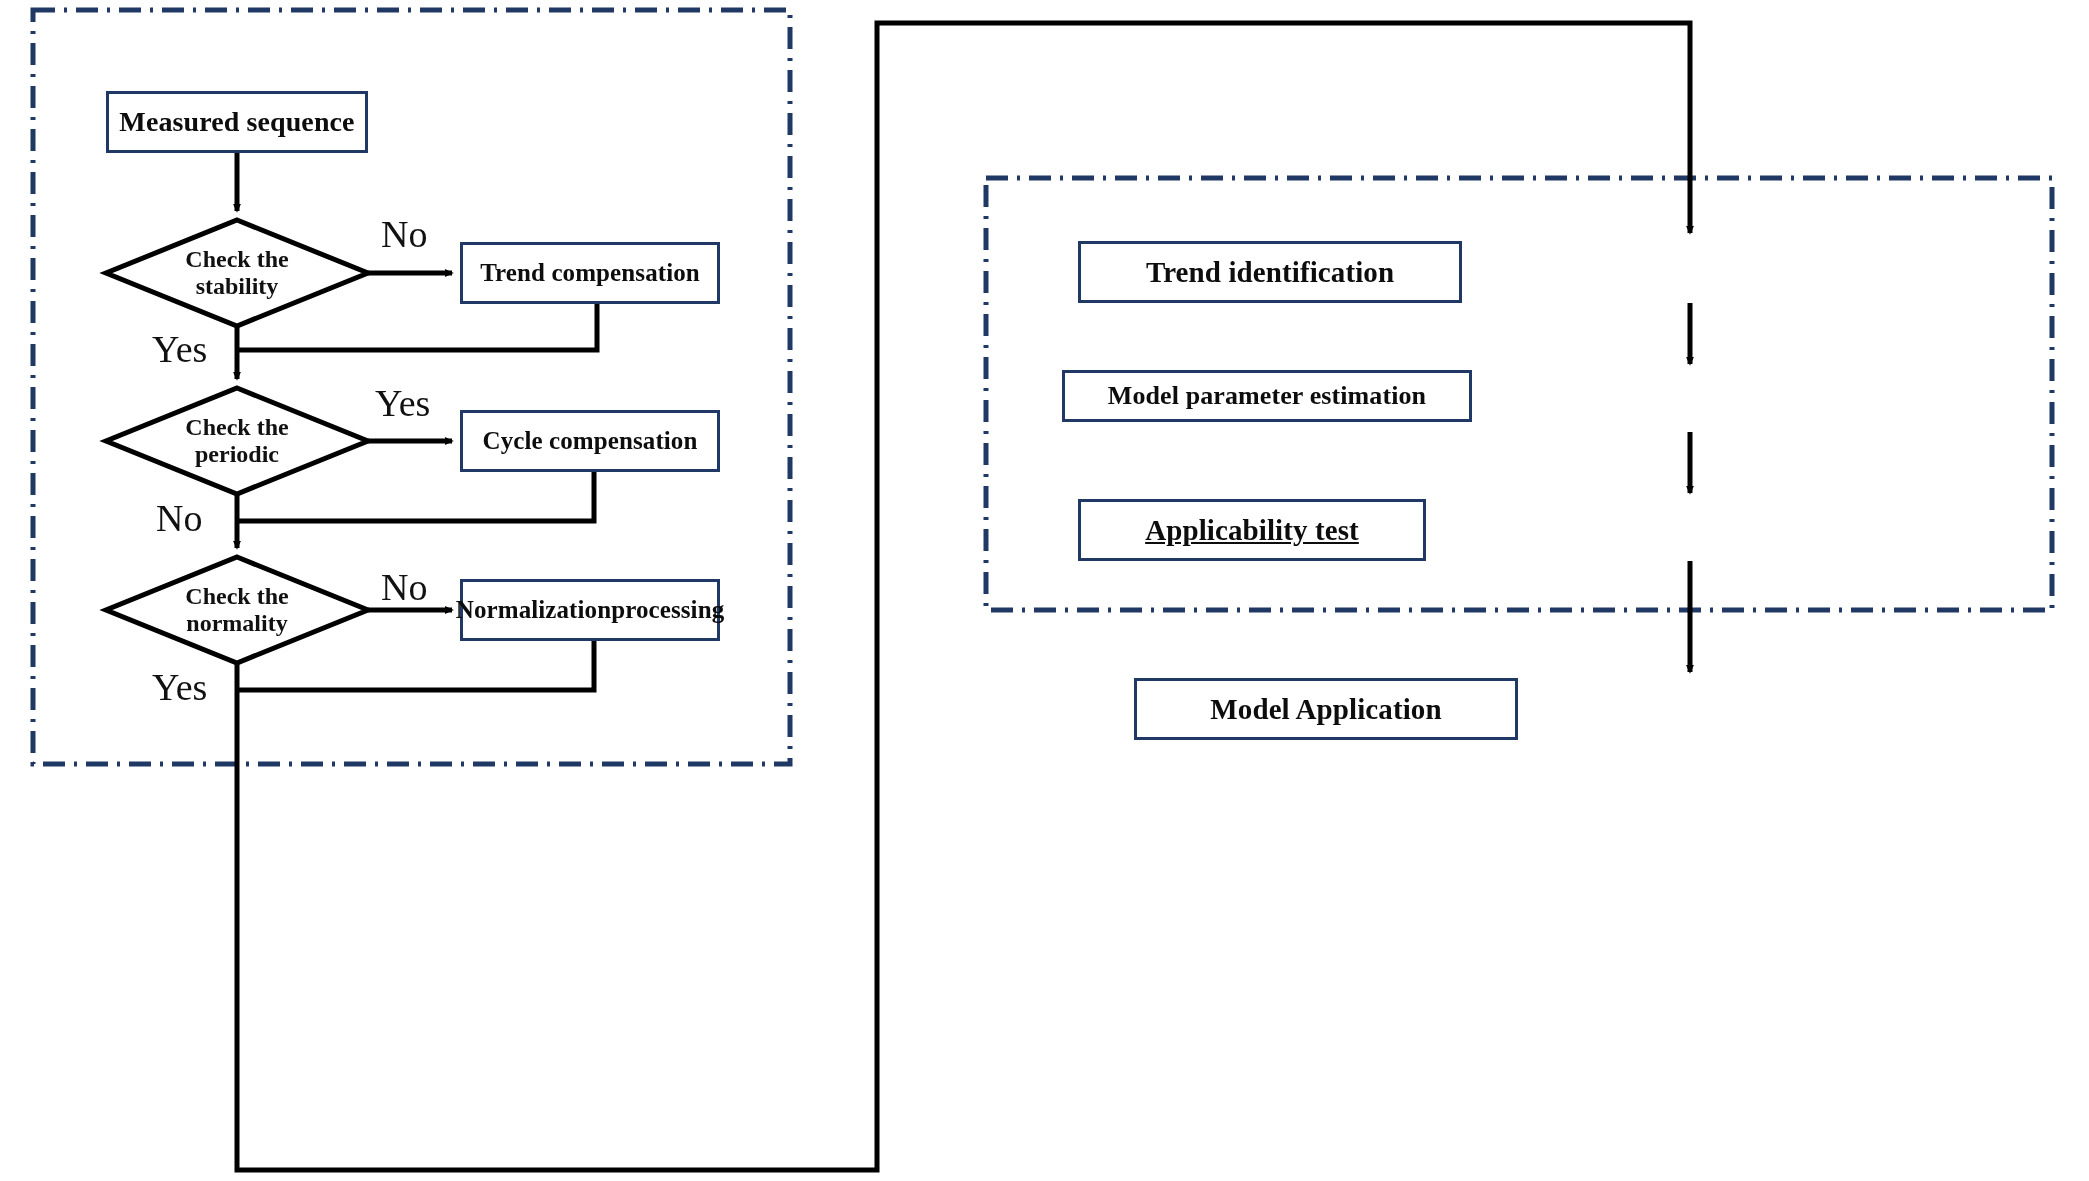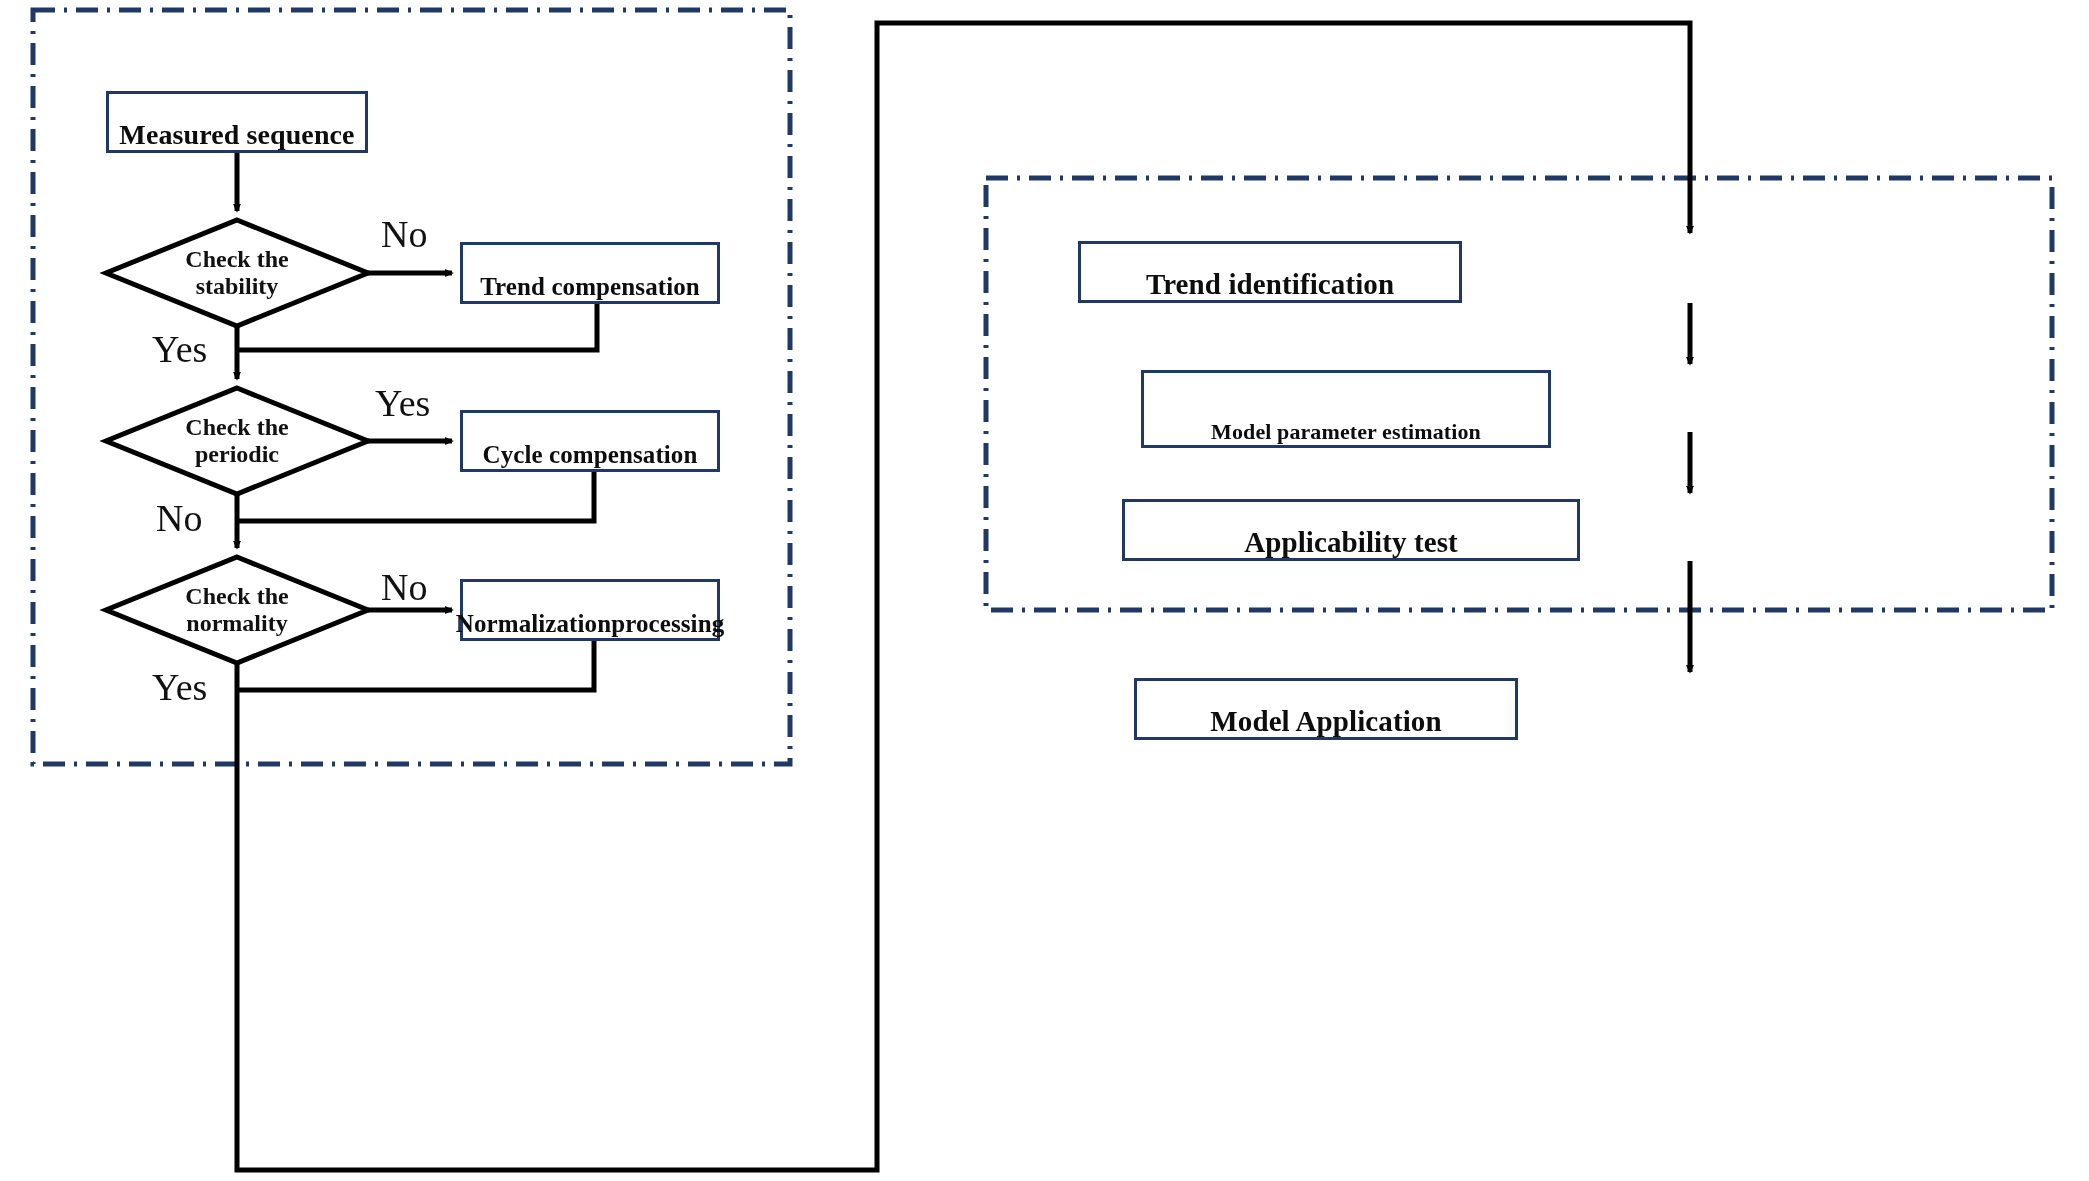--- a/index.html
+++ b/index.html
@@ -11,21 +11,21 @@
     overflow:hidden;
   }
   svg.layer{position:absolute;left:0;top:0;width:2089px;height:1181px;}
 
   
   .pbox{
     position:absolute;
     box-sizing:border-box;
     border:3px solid #1F3864;
     background:#ffffff;
-    display:flex;align-items:flex-end;justify-content:center;
+    display:flex;align-items:center;justify-content:center;
     text-align:center;
     font-family:"Liberation Serif", serif;
     font-weight:bold;
     color:#0d0d0d;
     line-height:1.12;
     letter-spacing:0.1px;
   }
 
   
   .dtext{
@@ -111,25 +111,25 @@
 
   <div class="pbox" style="left:460px;top:579px;width:260px;height:62px;font-size:25px;flex-direction:row;">
     <span>Normalization</span>
     <span>processing</span>
   </div>
 
   <div class="pbox" style="left:1078px;top:241px;width:384px;height:62px;font-size:29px;">
     <span>Trend identification</span>
   </div>
 
-  <div class="pbox" style="left:1141px;top:370px;width:410px;height:78px;font-size:22px;">
+  <div class="pbox" style="left:1062px;top:370px;width:410px;height:52px;font-size:26px;">
     <span>Model parameter estimation</span>
   </div>
 
-  <div class="pbox" style="left:1122px;top:499px;width:458px;height:62px;font-size:29px;">
+  <div class="pbox" style="left:1078px;top:499px;width:348px;height:62px;font-size:29px;text-decoration:underline;">
     <span>Applicability test</span>
   </div>
 
   <div class="pbox" style="left:1134px;top:678px;width:384px;height:62px;font-size:29px;">
     <span>Model Application</span>
   </div>
 
   <div class="dtext" style="left:137px;top:240px;width:200px;height:66px;font-size:24px;flex-direction:column;">
     <span>Check the</span>
     <span>stability</span>

